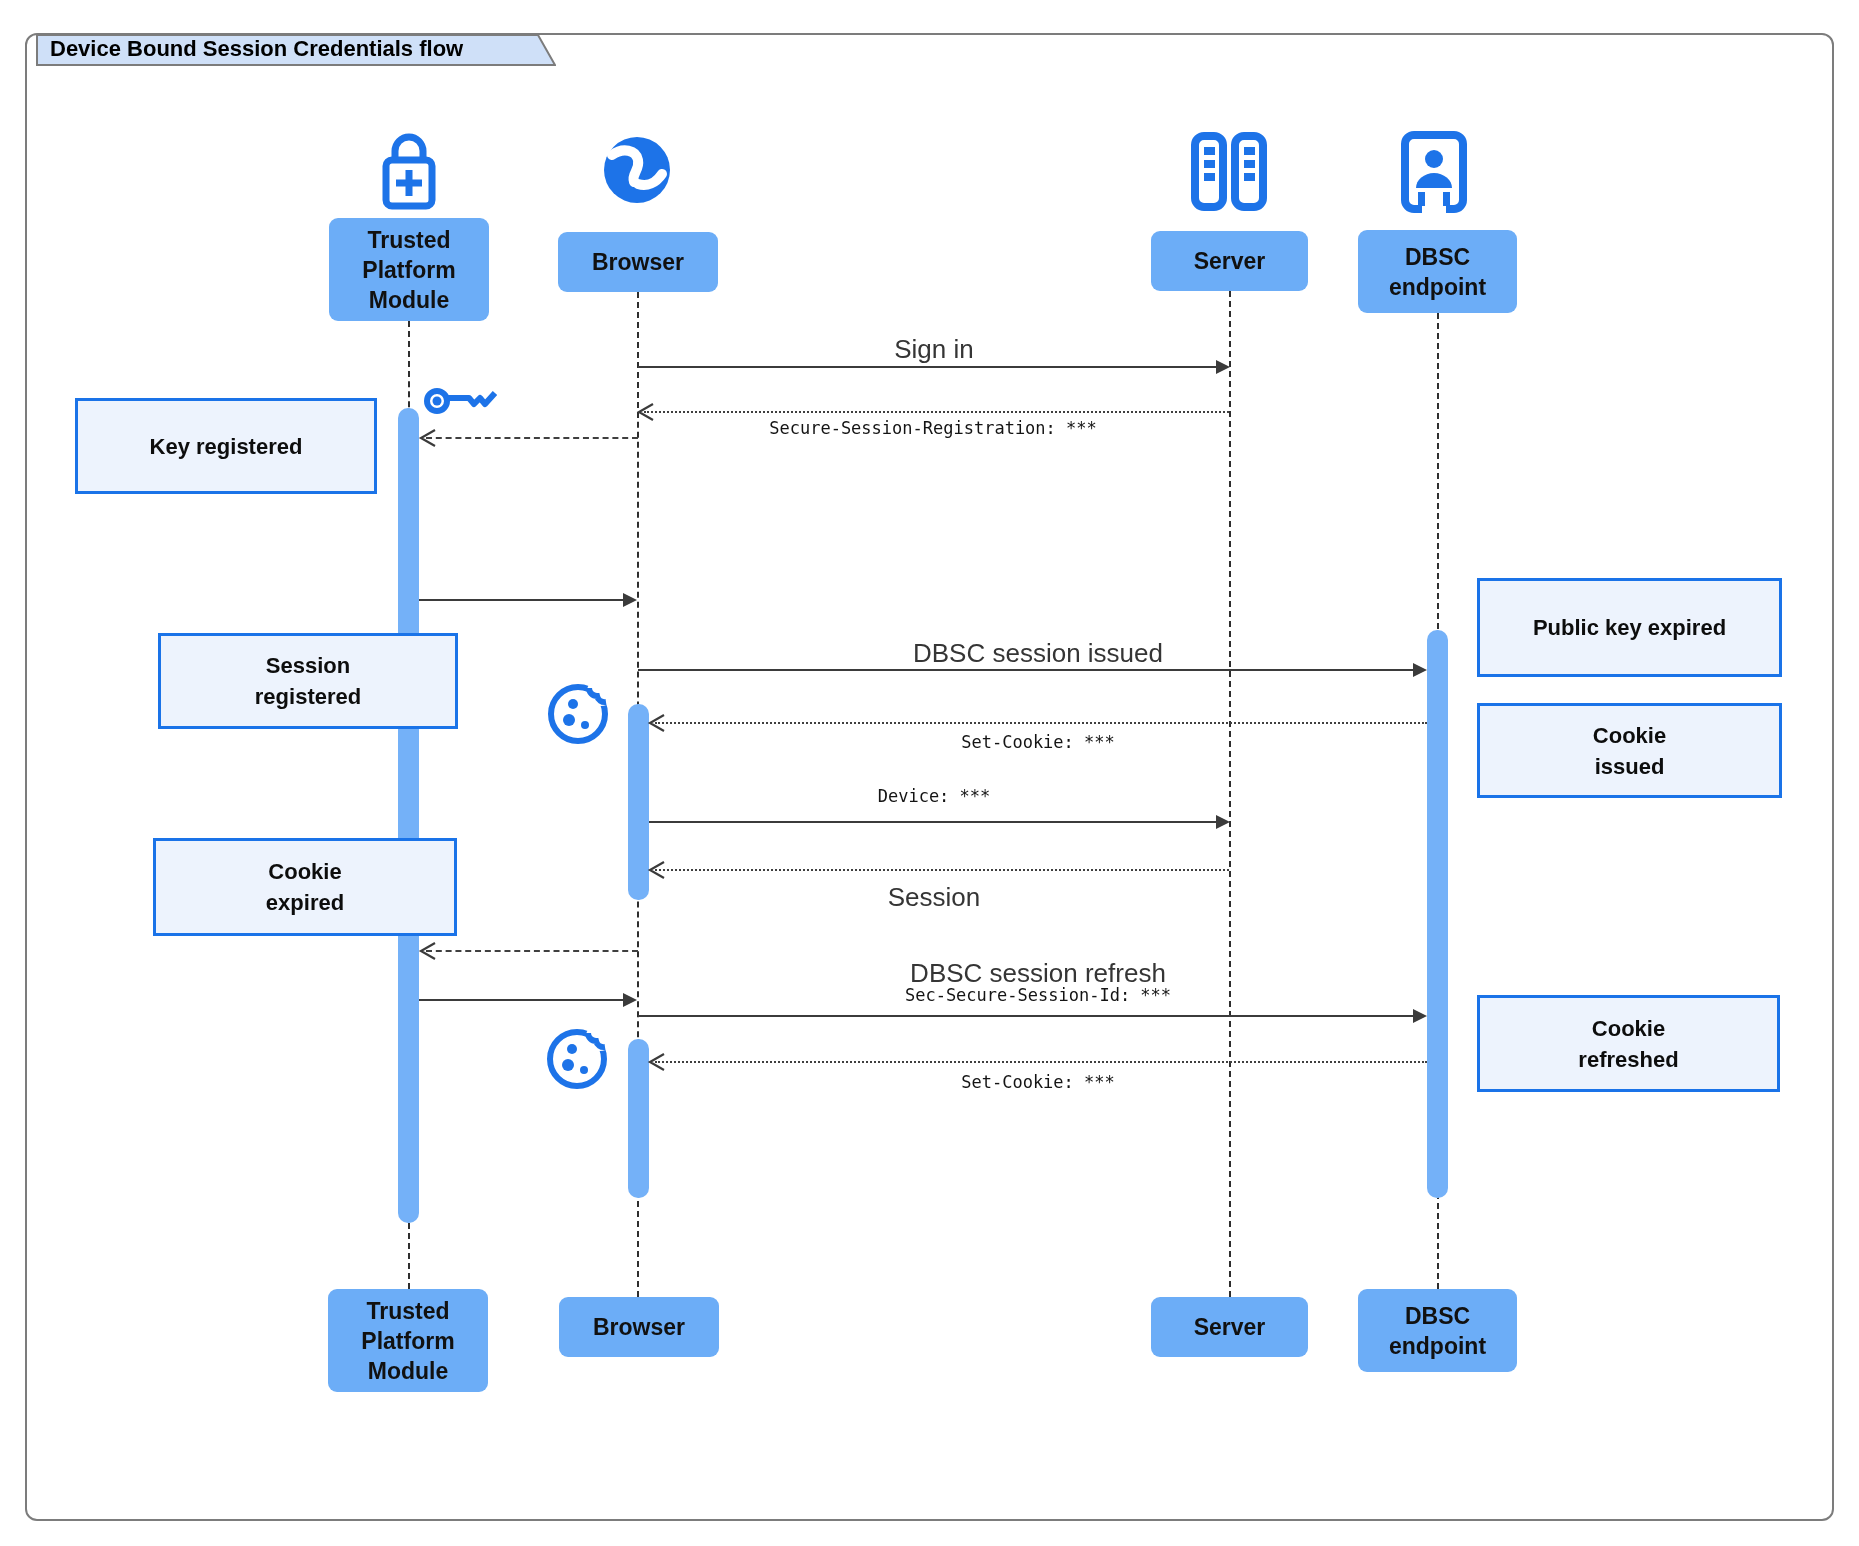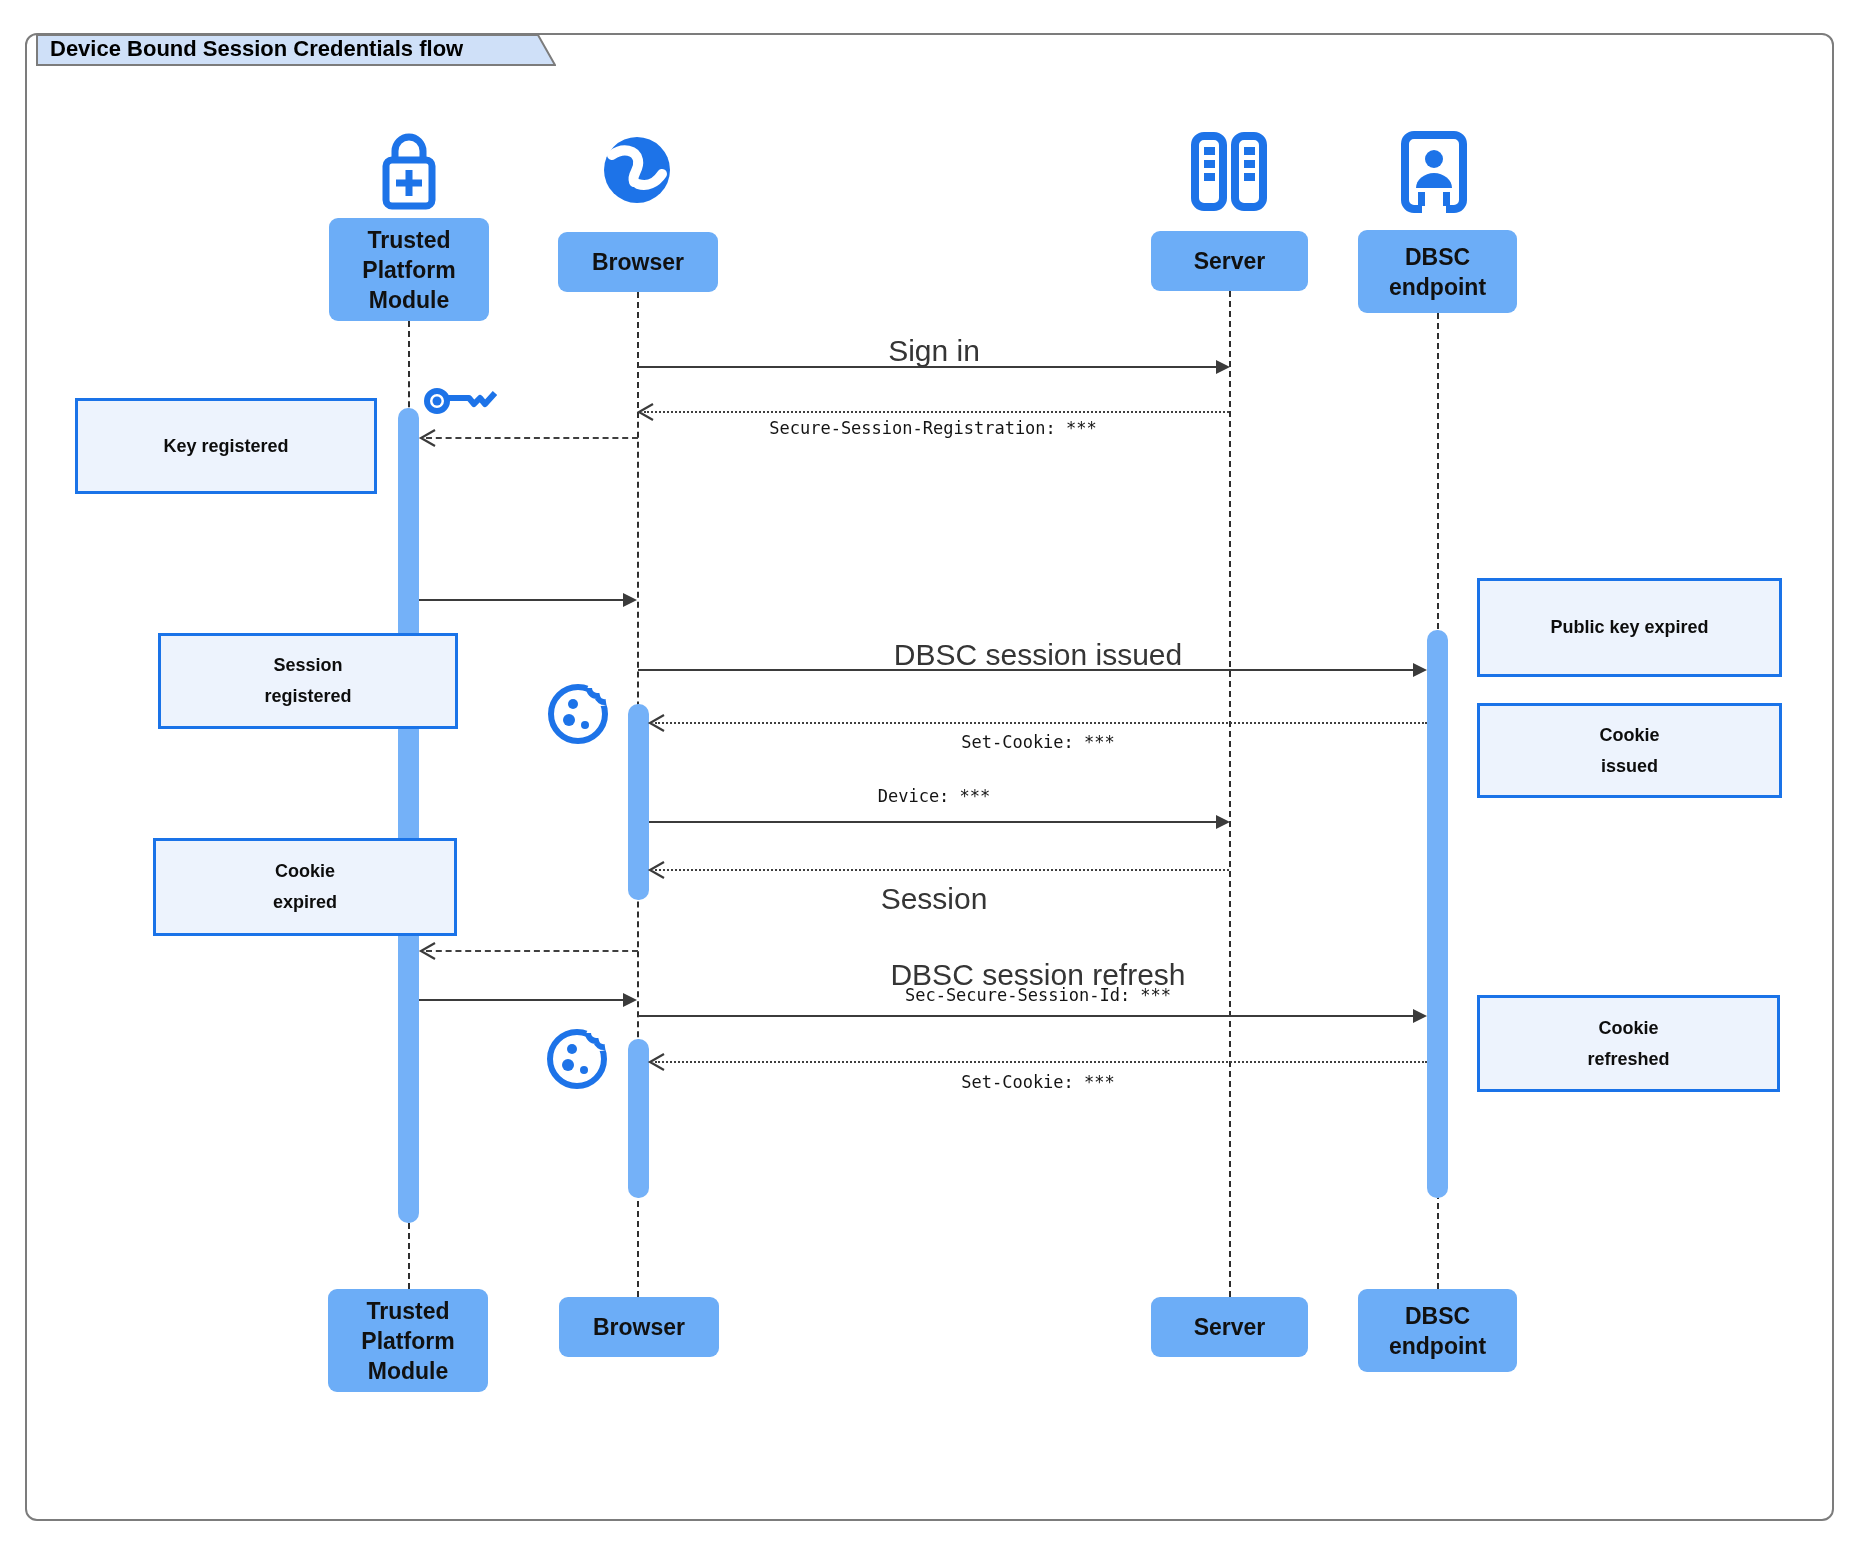--- a/index.html
+++ b/index.html
@@ -9,28 +9,28 @@
          border:2px solid #7c7c7c;border-radius:12px;background:#fff;}
   .title-tab{position:absolute;left:36px;top:34px;width:520px;height:32px;}
   .title-text{position:absolute;left:50px;top:36px;width:500px;font-size:22px;
               font-weight:bold;color:#000;white-space:nowrap;}
   .lifeline{position:absolute;width:0;border-left:2px dashed #2e2e2e;}
   .bar{position:absolute;width:21px;background:#74b1f8;border-radius:10px;}
   .abox{position:absolute;background:#6cadf7;border-radius:9px;color:#111;
         font-weight:bold;font-size:23px;line-height:30px;text-align:center;
         display:flex;align-items:center;justify-content:center;white-space:pre-line;}
   .note{position:absolute;background:#edf3fd;border:3px solid #1a73e8;color:#0d0d0d;
-        font-weight:bold;font-size:18px;line-height:31px;text-align:center;
+        font-weight:bold;font-size:22px;line-height:31px;text-align:center;
         display:flex;align-items:center;justify-content:center;white-space:pre-line;}
   .line-solid{position:absolute;height:0;border-top:2px solid #3b3b3b;}
   .line-dotted{position:absolute;height:0;border-top:2px dotted #3f3f3f;}
   .line-dashed{position:absolute;height:0;border-top:2px dashed #3f3f3f;}
   .head-filled{position:absolute;width:0;height:0;border-top:7px solid transparent;
                border-bottom:7px solid transparent;border-left:14px solid #3b3b3b;}
-  .mlabel-sans{position:absolute;transform:translateX(-50%);font-size:30px;
+  .mlabel-sans{position:absolute;transform:translateX(-50%);font-size:26px;
                color:#353535;white-space:nowrap;}
   .mlabel-mono{position:absolute;transform:translateX(-50%);
                font-family:"DejaVu Sans Mono",monospace;font-size:17px;
                color:#141414;white-space:nowrap;}
   .icon{position:absolute;}
   svg{display:block;}
 </style>
 </head>
 <body>
 

